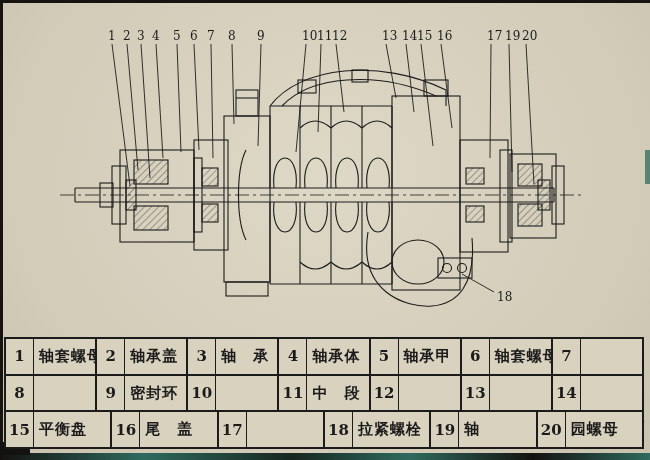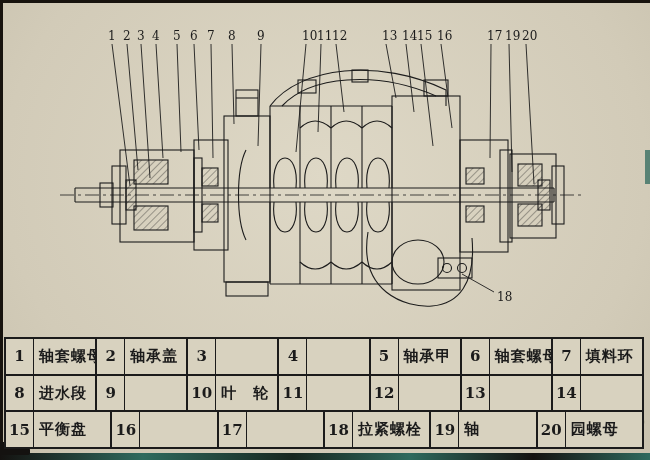--- a/index.html
+++ b/index.html
@@ -190,69 +190,71 @@
       <div class="pair">
         <div class="pnum">1</div>
         <div class="pname">轴套螺母</div>
       </div>
       <div class="pair">
         <div class="pnum">2</div>
         <div class="pname">轴承盖</div>
       </div>
       <div class="pair">
         <div class="pnum">3</div>
+        <div class="pname">轴　承</div>
       </div>
       <div class="pair">
         <div class="pnum">4</div>
+        <div class="pname">轴承体</div>
       </div>
       <div class="pair">
         <div class="pnum">5</div>
         <div class="pname">轴承甲</div>
       </div>
       <div class="pair">
         <div class="pnum">6</div>
         <div class="pname">轴套螺母</div>
       </div>
       <div class="pair">
         <div class="pnum">7</div>
-        <div class="pname">填料环</div>
       </div>
     </div>
     <div class="prow">
       <div class="pair">
         <div class="pnum">8</div>
-        <div class="pname">进水段</div>
       </div>
       <div class="pair">
         <div class="pnum">9</div>
+        <div class="pname">密封环</div>
       </div>
       <div class="pair">
         <div class="pnum">10</div>
-        <div class="pname">叶　轮</div>
       </div>
       <div class="pair">
         <div class="pnum">11</div>
+        <div class="pname">中　段</div>
       </div>
       <div class="pair">
         <div class="pnum">12</div>
       </div>
       <div class="pair">
         <div class="pnum">13</div>
       </div>
       <div class="pair">
         <div class="pnum">14</div>
       </div>
     </div>
     <div class="prow">
       <div class="pair">
         <div class="pnum">15</div>
         <div class="pname">平衡盘</div>
       </div>
       <div class="pair">
         <div class="pnum">16</div>
+        <div class="pname">尾　盖</div>
       </div>
       <div class="pair">
         <div class="pnum">17</div>
       </div>
       <div class="pair">
         <div class="pnum">18</div>
         <div class="pname">拉紧螺栓</div>
       </div>
       <div class="pair">
         <div class="pnum">19</div>

